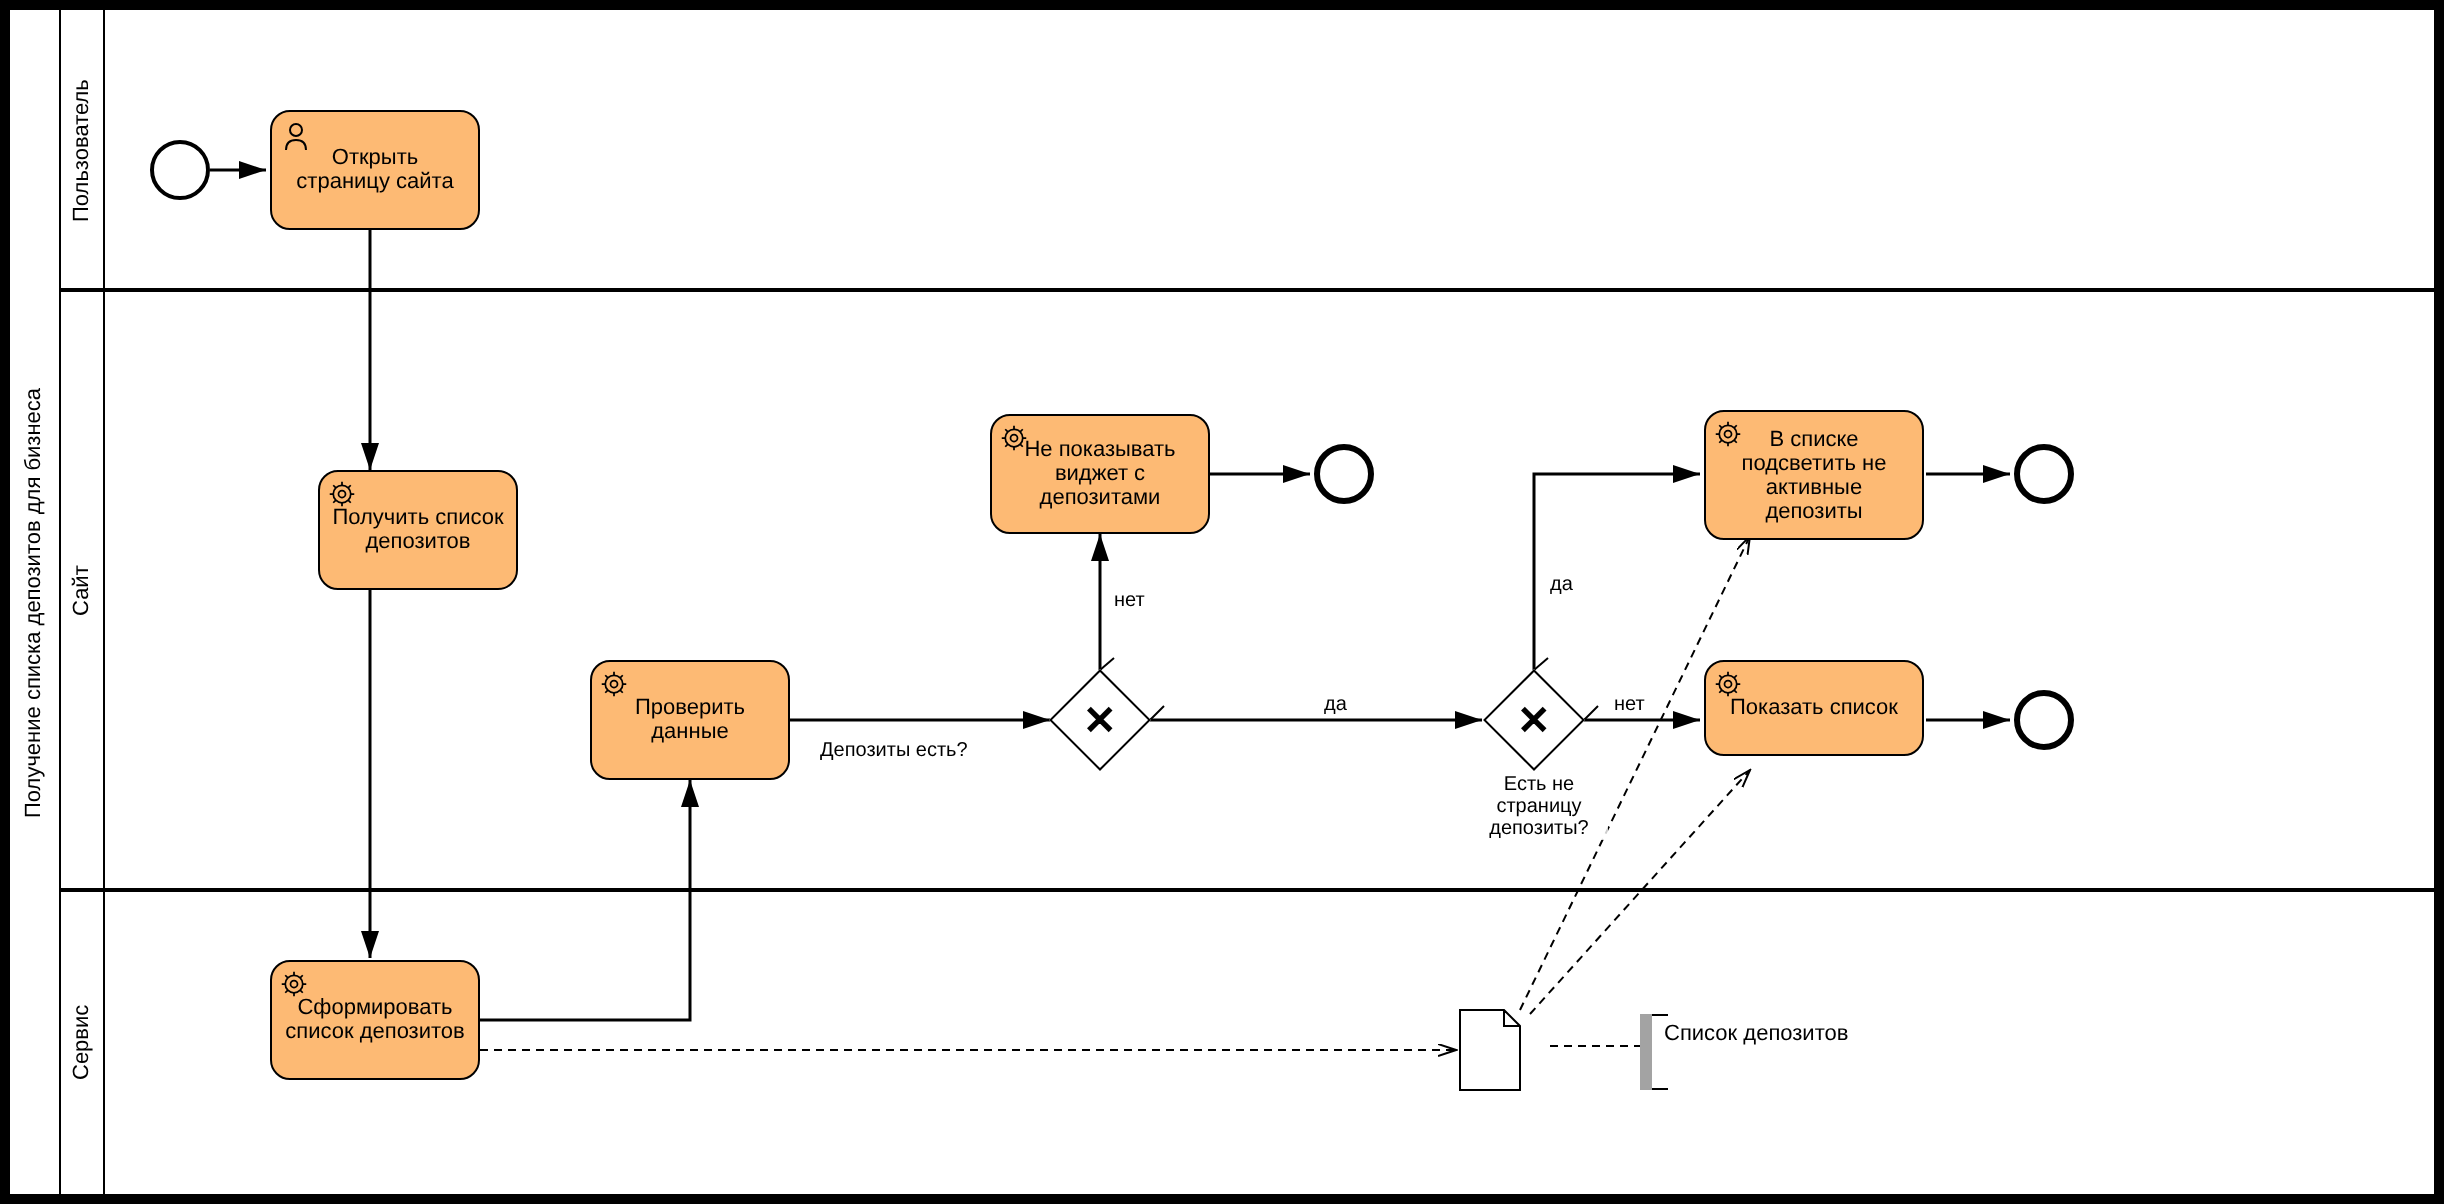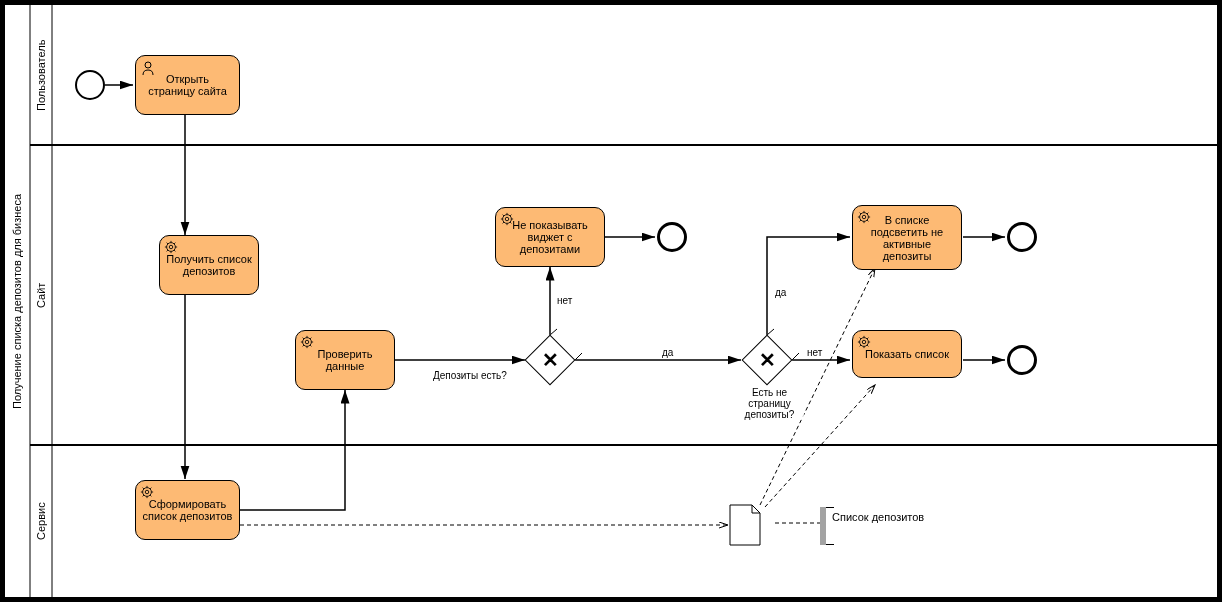--- a/index.html
+++ b/index.html
@@ -224,21 +224,21 @@
         </svg>
   </span>
   <span>Не показывать виджет с депозитами</span>
 </div>
 
 <div class="event end" style="left:652px; top:217px;"></div>
 
 <div class="gateway" style="left:527px; top:337px;">
   <span class="x">✕</span>
 </div>
-<div class="label" style="left:426px; top:365px;">Депозиты есть?</div>
+<div class="label" style="left:403px; top:365px;">Депозиты есть?</div>
 
 <div class="gateway" style="left:744px; top:337px;">
   <span class="x">✕</span>
 </div>
 <div class="label" style="left:730px; top:382px; width:65px; text-align:center;">Есть не страницу депозиты?</div>
 
 <div class="task" style="left:847px; top:200px; width:110px; height:65px;">
   <span class="icon">
     <svg width="14" height="14" viewBox="0 0 16 16">
           <circle cx="8" cy="8" r="5" fill="none" stroke="#000" stroke-width="1"></circle>

